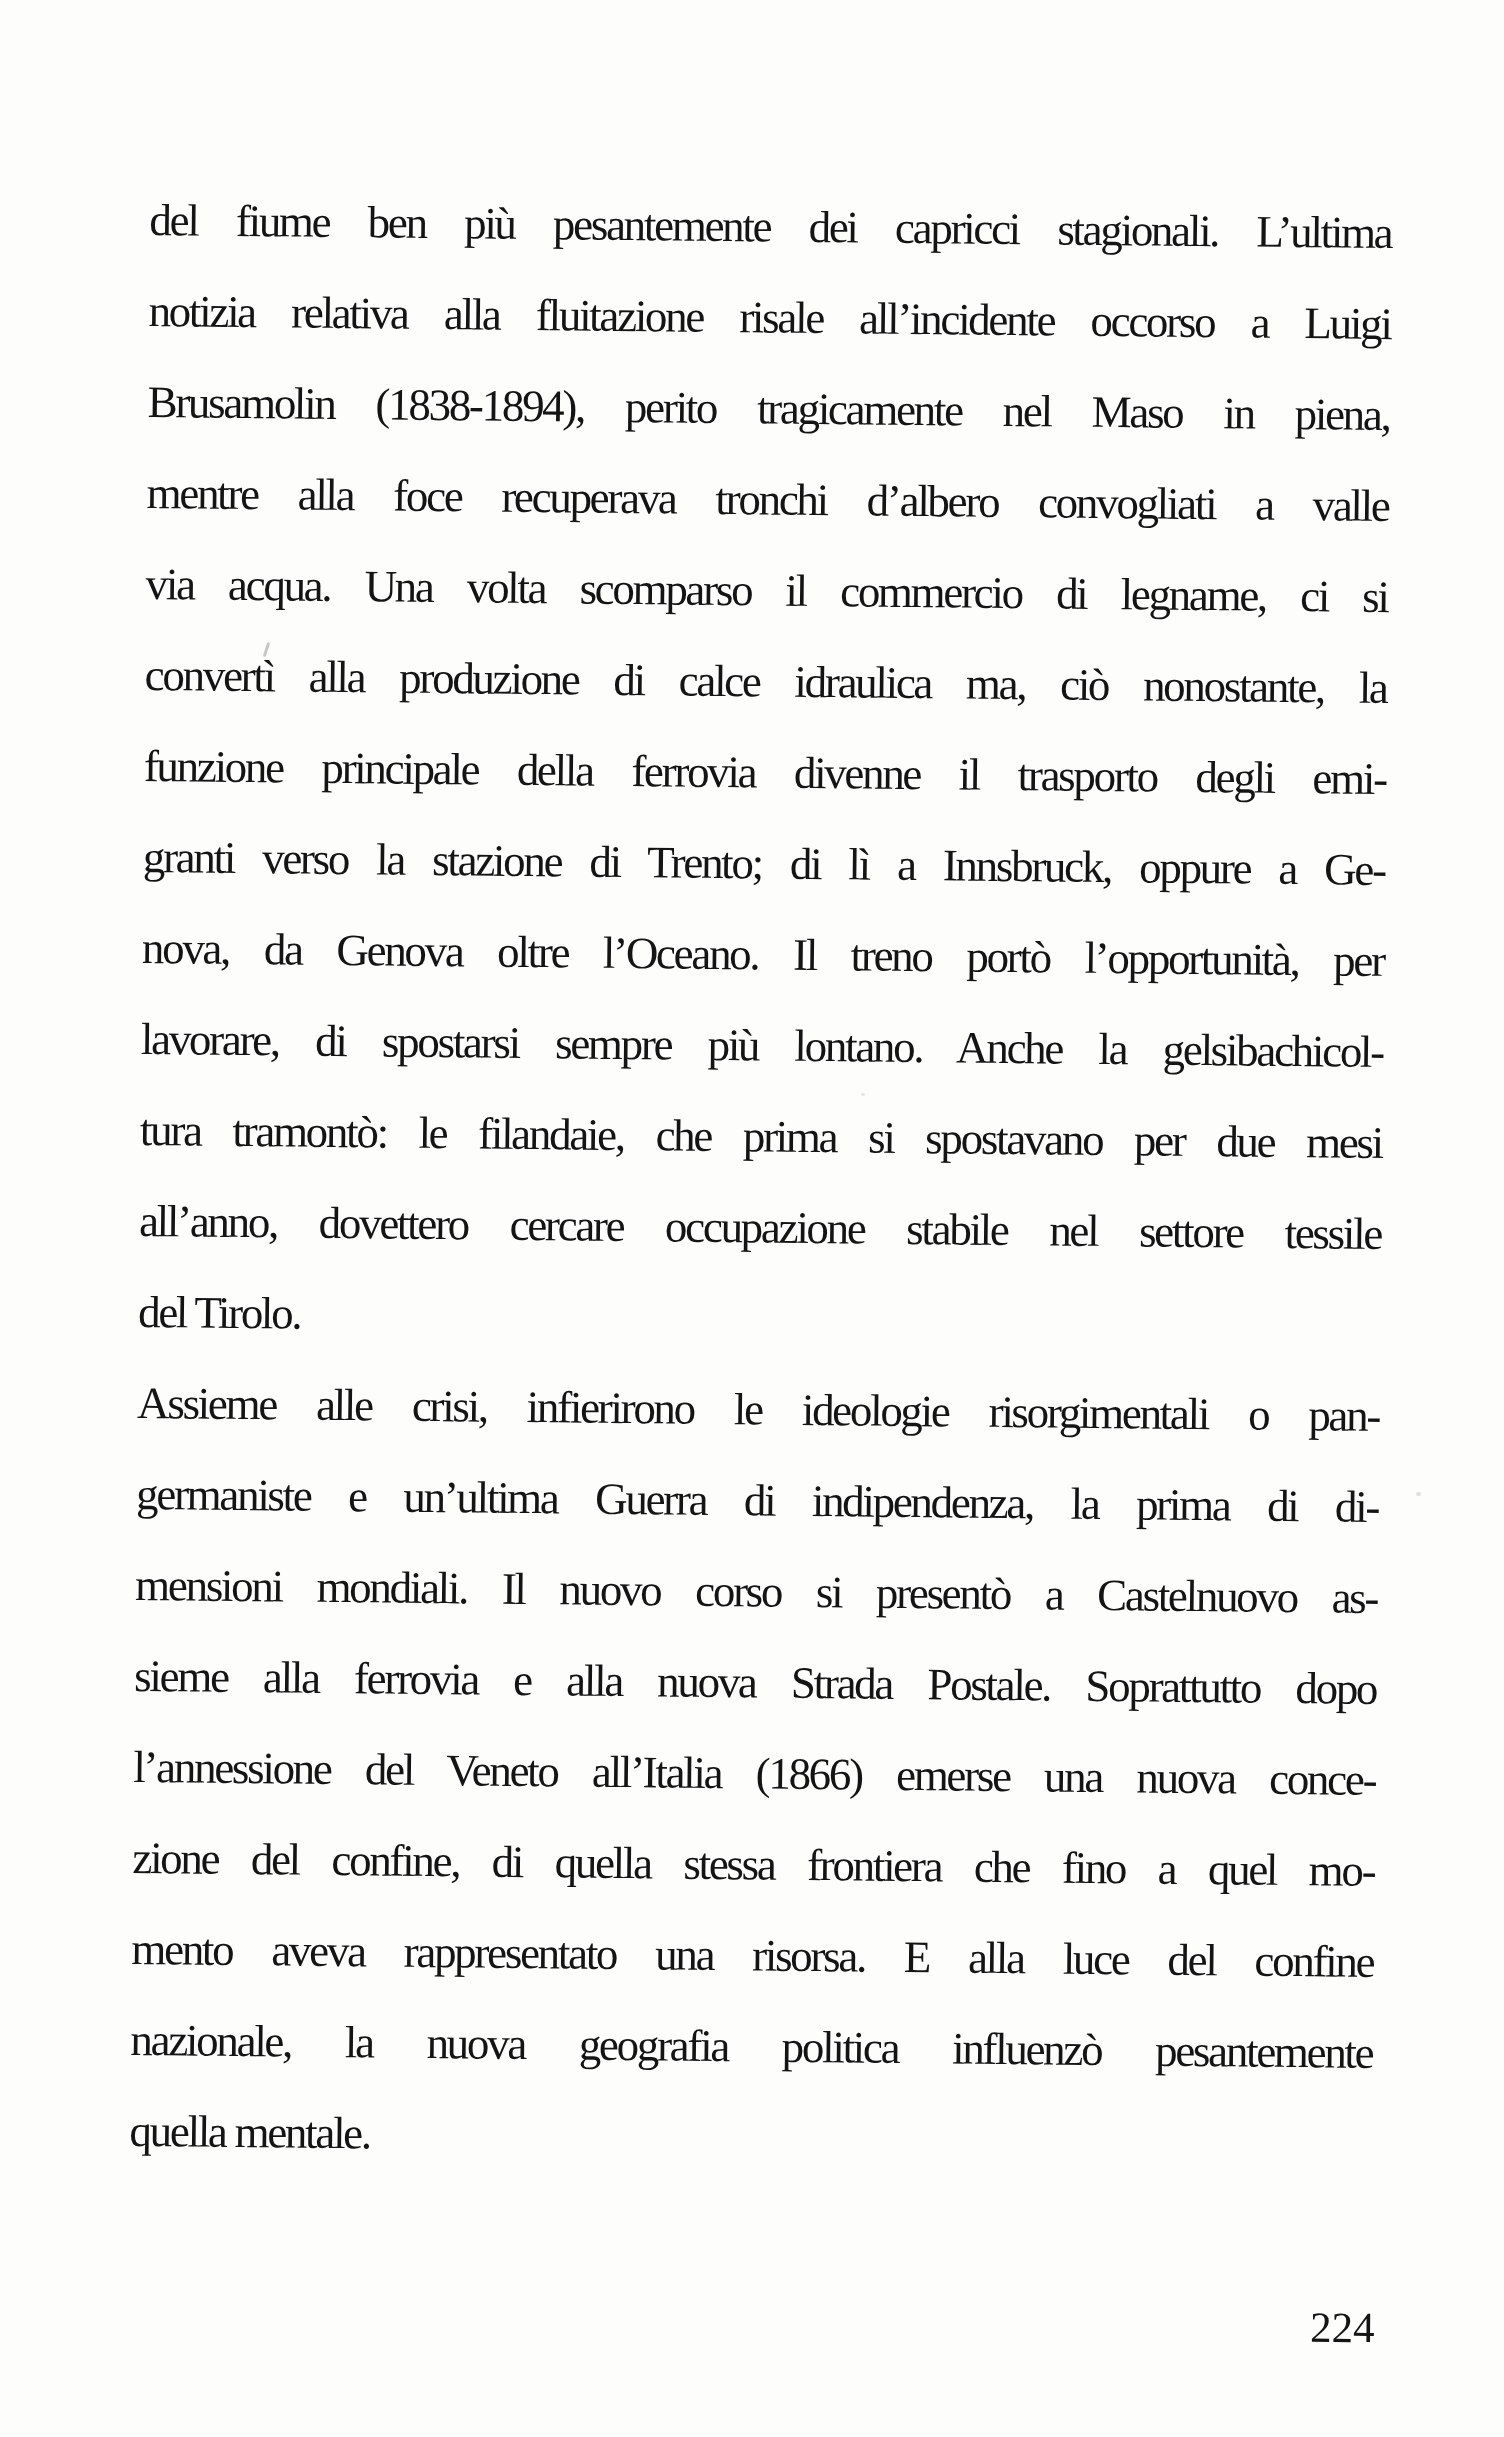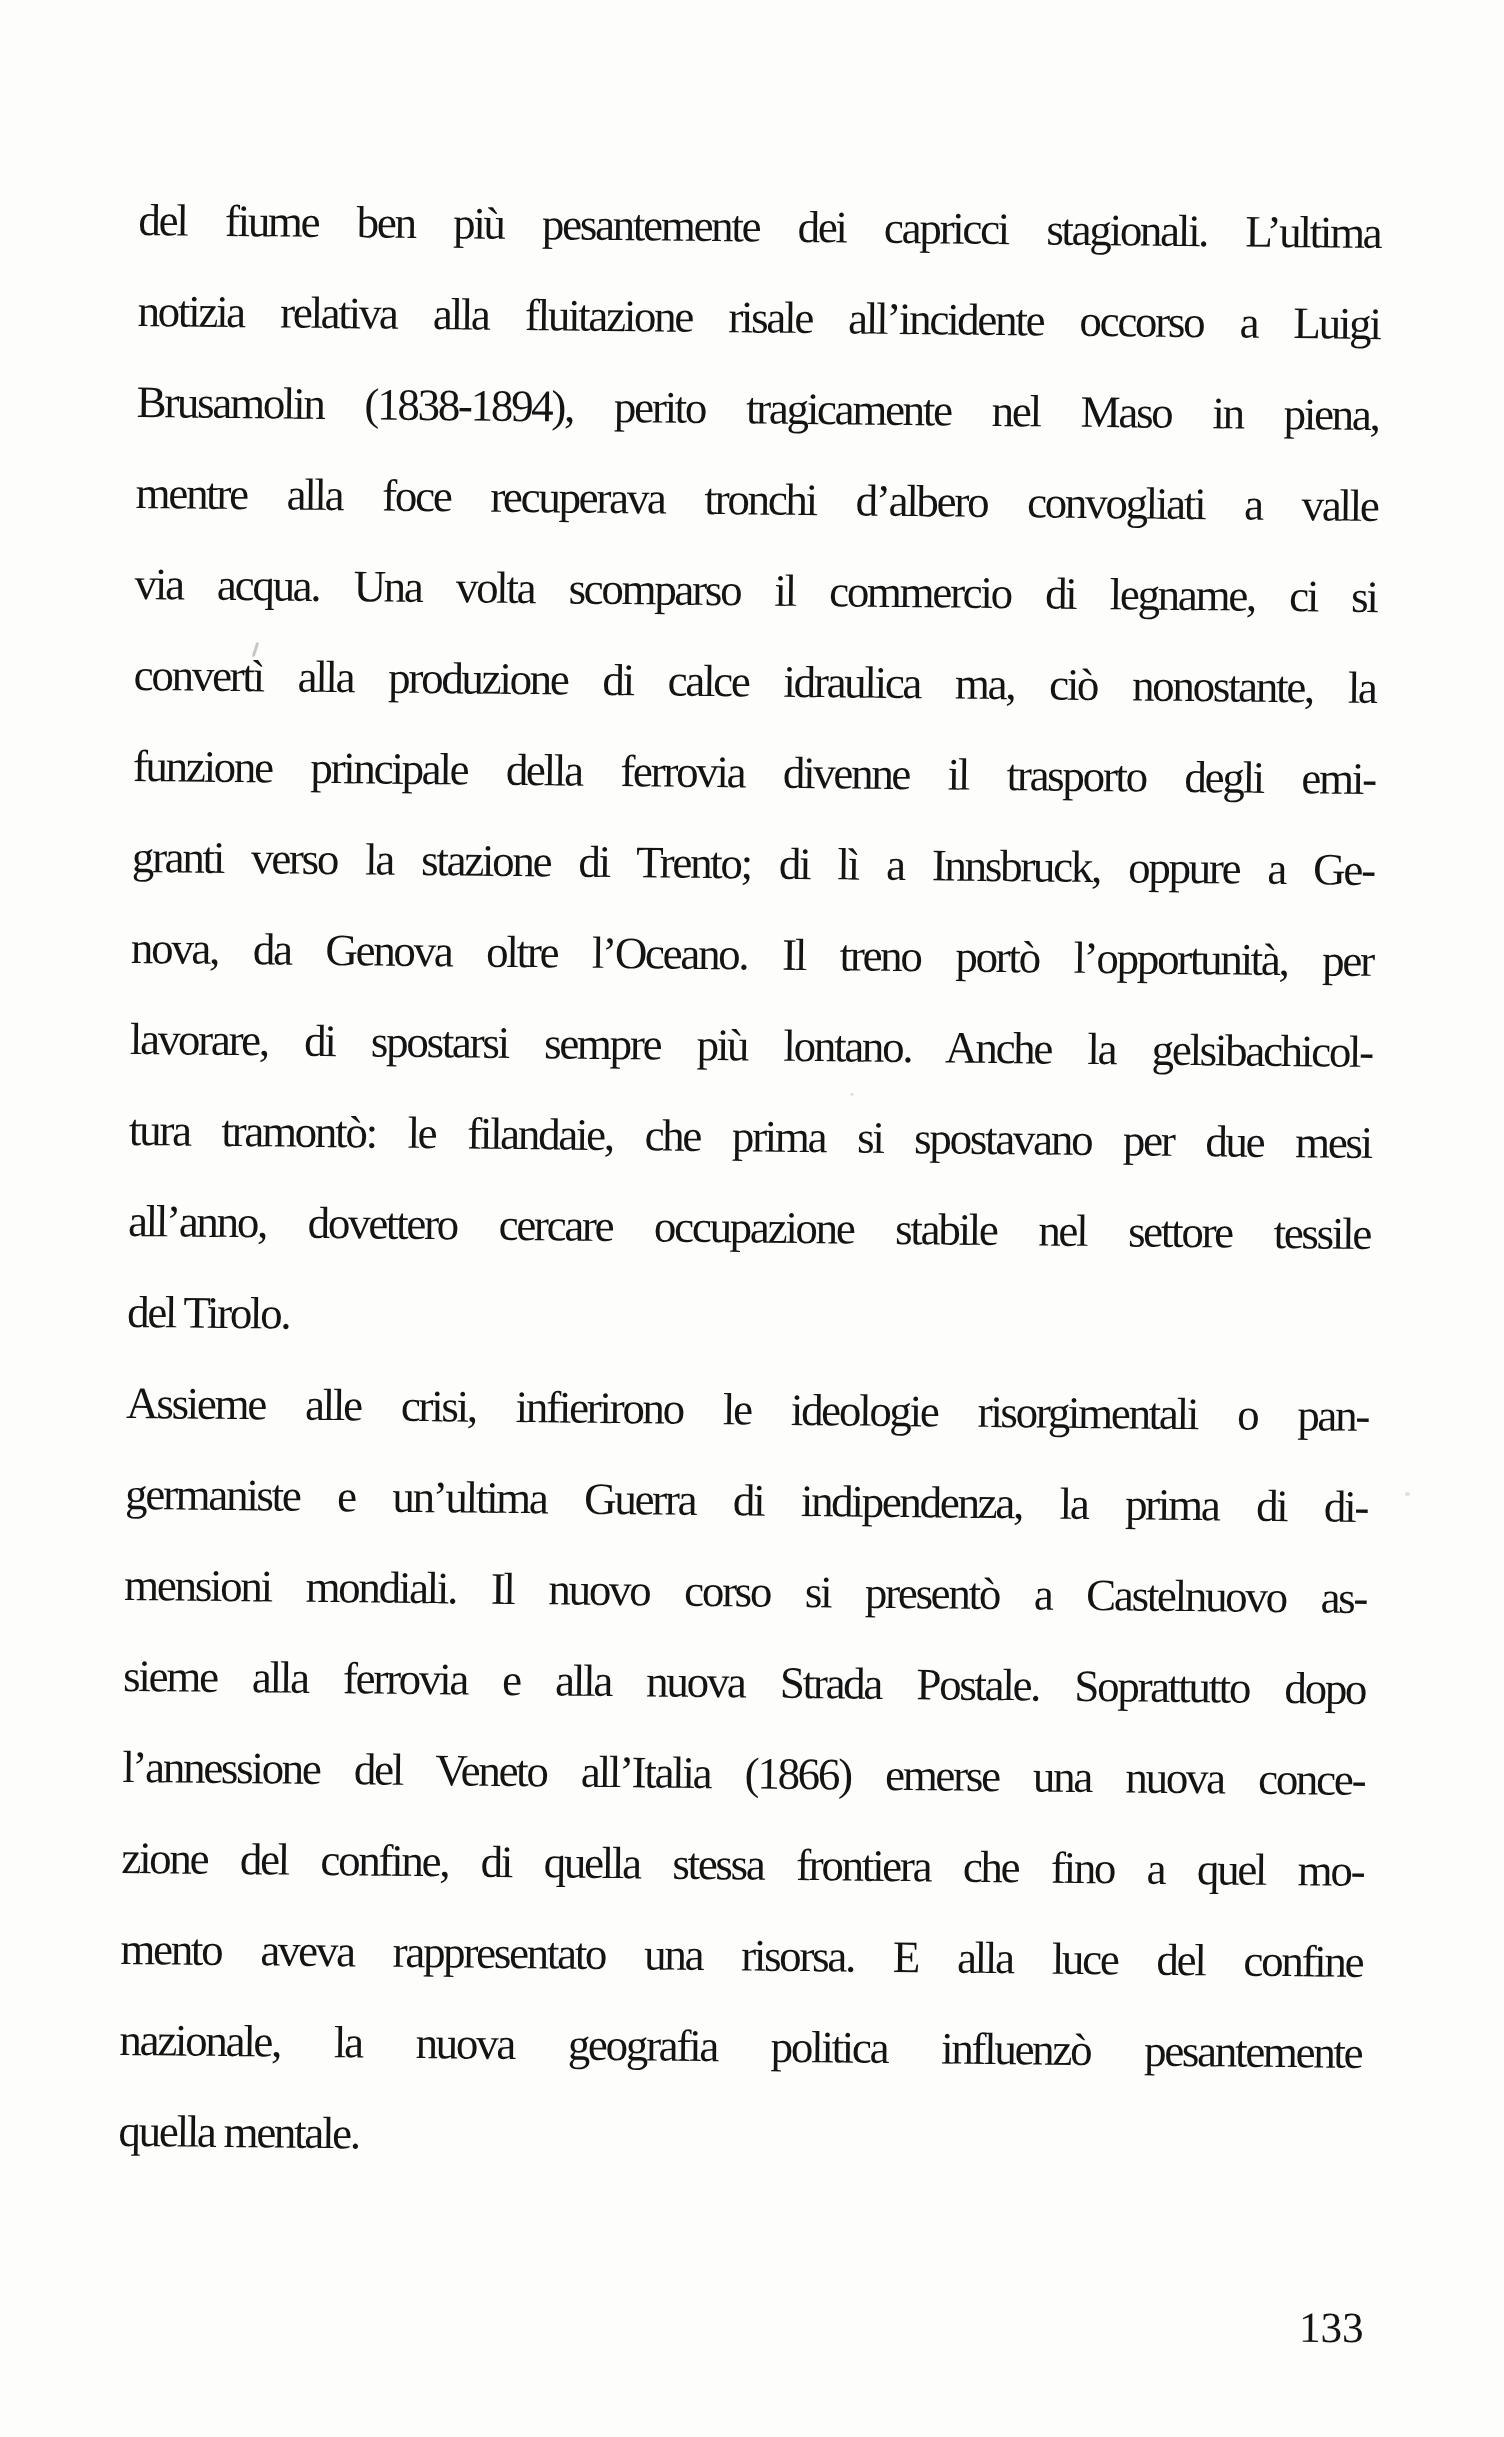--- a/index.html
+++ b/index.html
@@ -11,20 +11,21 @@
     height: 2438px;
     background: #fdfdfc;
     overflow: hidden;
     position: relative;
     font-family: "Liberation Serif", "DejaVu Serif", serif;
     color: #141414;
   }
   .page {
     position: absolute;
     inset: 0;
+    margin-left: 11px;
   }
   .text-block {
     position: absolute;
     left: 139px;
     top: 175px;
     width: 1242px;
     transform: rotate(0.6deg);
     transform-origin: 0 0;
   }
   .line {
@@ -96,20 +97,20 @@
     <div class="line">germaniste e un’ultima Guerra di indipendenza, la prima di di-</div>
     <div class="line">mensioni mondiali. Il nuovo corso si presentò a Castelnuovo as-</div>
     <div class="line">sieme alla ferrovia e alla nuova Strada Postale. Soprattutto dopo</div>
     <div class="line">l’annessione del Veneto all’Italia (1866) emerse una nuova conce-</div>
     <div class="line">zione del confine, di quella stessa frontiera che fino a quel mo-</div>
     <div class="line">mento aveva rappresentato una risorsa. E alla luce del confine</div>
     <div class="line">nazionale, la nuova geografia politica influenzò pesantemente</div>
     <div class="line end">quella mentale.</div>
   </div>
 
-  <div class="page-number">133</div>
+  <div class="page-number">224</div>
 
   <div class="speck speck-1"></div>
   <div class="speck speck-2"></div>
   <div class="speck speck-3"></div>
 
 </div>
 
 
 </body></html>

